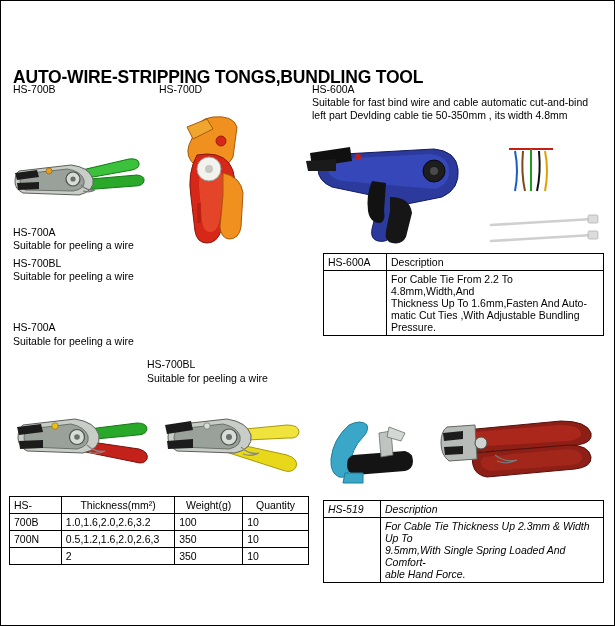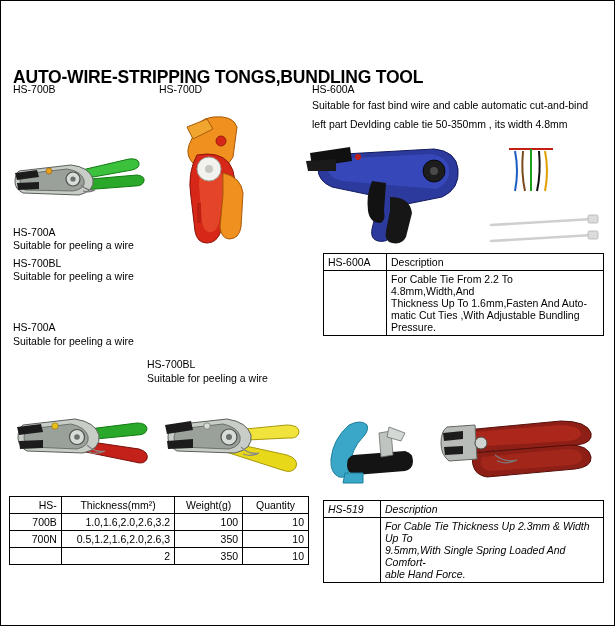--- a/index.html
+++ b/index.html
@@ -29,42 +29,42 @@
   .lbl{
     position:absolute;
     font-size:10.5px;
     line-height:13px;
     white-space:pre;
     text-align:center;
   }
   .blk{
     position:absolute;
     font-size:10.5px;
-    line-height:19px;
+    line-height:13px;
     white-space:pre-line;
   }
   
   table.tbl{
     position:absolute;
     border-collapse:collapse;
     font-size:10.5px;
   }
   table.tbl td, table.tbl th{
     border:1px solid #000;
     padding:2px 4px;
     font-weight:normal;
     text-align:left;
     vertical-align:top;
   }
   #desc-600 { left:322px; top:252px; width:281px; }
   #desc-600 td.k{width:54px;}
   #desc-519 { left:322px; top:499px; width:281px;font-style:italic; }
   #desc-519 td.k{width:48px;}
   #spec-table{ left:8px; top:495px; width:300px;}
-  #spec-table td{ text-align:right; }
+  #spec-table td{ text-align:left; }
   
   .img{position:absolute;}
   svg{display:block;overflow:visible;}
 </style>
 </head>
 <body>
 
 <div class="page">
 
   <div class="title">AUTO-WIRE-STRIPPING TONGS,BUNDLING TOOL</div>

